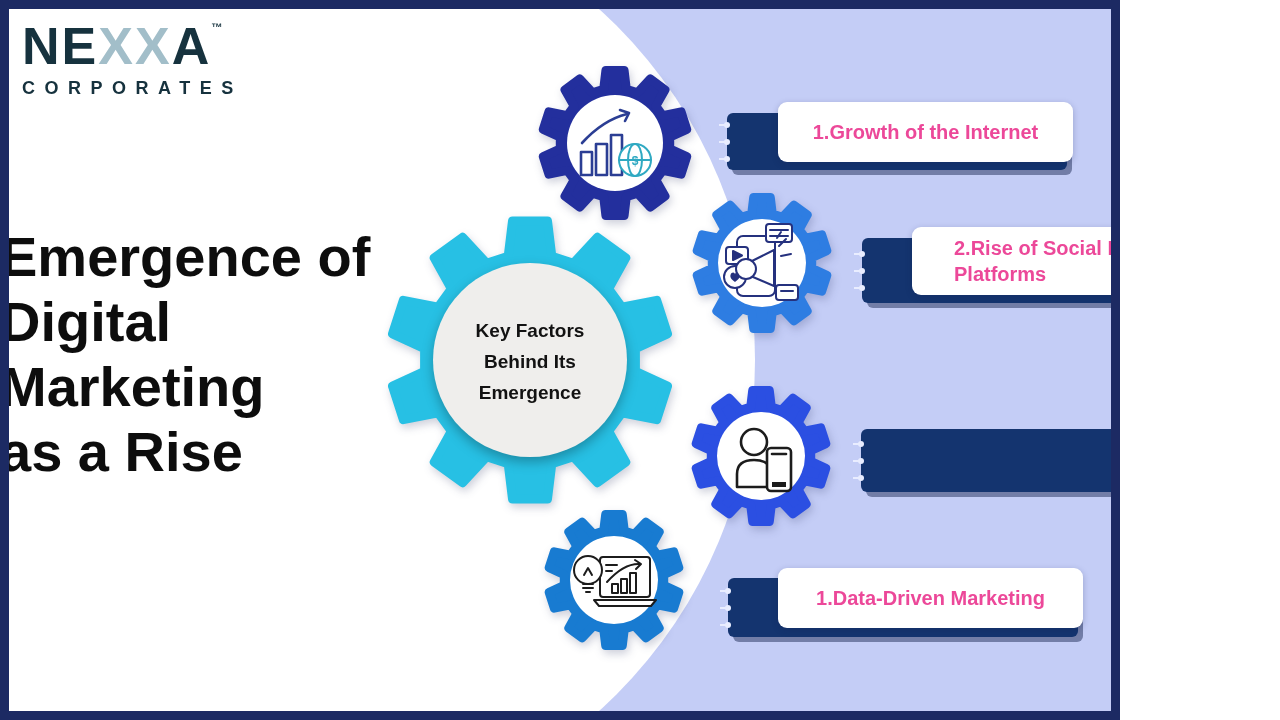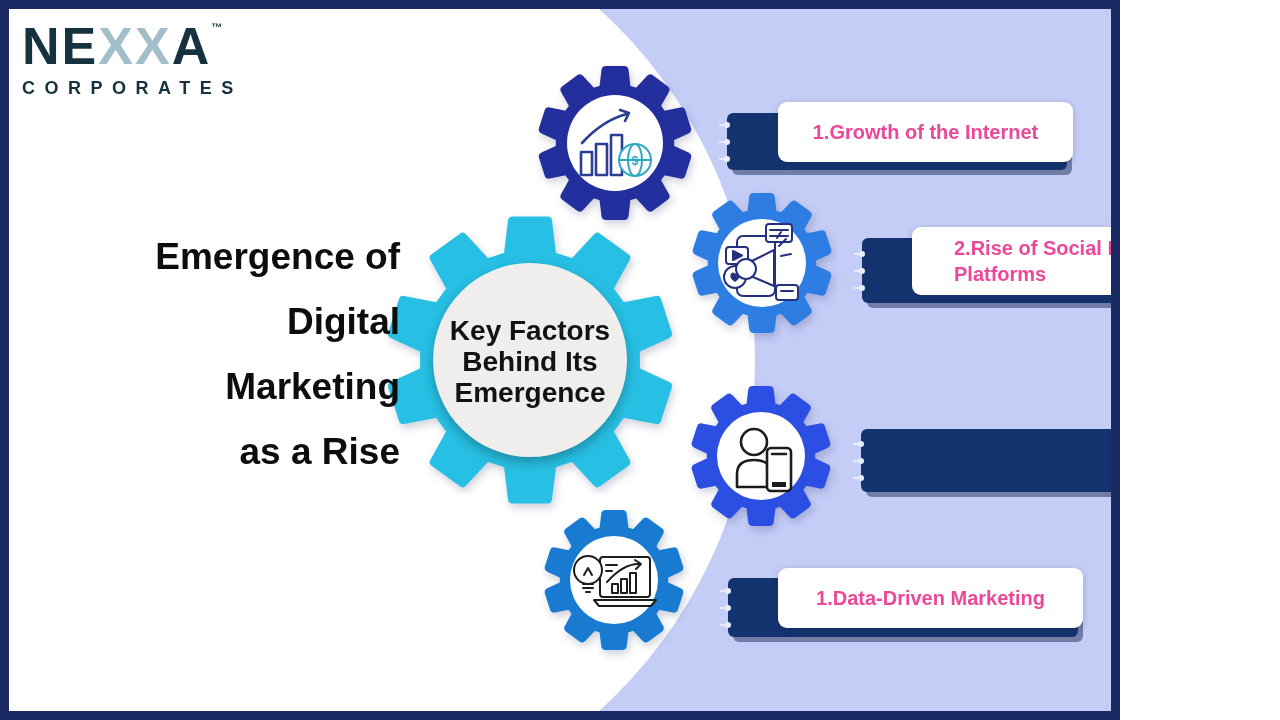--- a/index.html
+++ b/index.html
@@ -18,30 +18,30 @@
   
   .logo{position:absolute;left:22px;top:20px;z-index:5;}
   .logo-row{display:flex;align-items:flex-start;line-height:1;}
   .logo-word{font-size:52px;font-weight:bold;letter-spacing:2px;color:#16323e;}
   .logo-x{color:#a2bec9;}
   .logo-tm{font-size:11px;font-weight:bold;color:#16323e;margin-top:2px;}
   .logo-sub{margin-top:6px;font-size:18px;font-weight:600;letter-spacing:9.5px;color:#16323e;}
   
   .title{
     position:absolute;left:0;top:224px;width:400px;z-index:5;
-    text-align:right;font-size:37px;font-weight:bold;color:#0d0d0d;line-height:65px;
+    text-align:left;font-size:56px;font-weight:bold;color:#0d0d0d;line-height:65px;
   }
   
   svg.gear{position:absolute;overflow:visible;filter:drop-shadow(2px 4px 4px rgba(30,40,90,.22));}
   path[data-gear]{stroke-width:9;stroke-linejoin:round;}
   .ic{fill:none;stroke-linecap:round;stroke-linejoin:round;stroke-width:2.6px;}
   .ic-thin{stroke-width:2px;}
   .center-gear-text{
     position:absolute;left:433px;top:315px;width:194px;z-index:6;
-    text-align:center;font-size:28px;font-weight:bold;color:#121212;line-height:31px;
+    text-align:center;font-size:19px;font-weight:bold;color:#121212;line-height:31px;
   }
   
   .lbl-back{
     position:absolute;background:#14346f;border-radius:6px;z-index:3;
     box-shadow:5px 5px 0 rgba(16,28,70,.45);
   }
   .lbl-front{
     position:absolute;background:#ffffff;border-radius:9px;z-index:4;
     display:flex;align-items:center;box-shadow:0 2px 6px rgba(20,30,80,.25);
     font-size:20px;font-weight:bold;color:#ec4899;line-height:26px;

